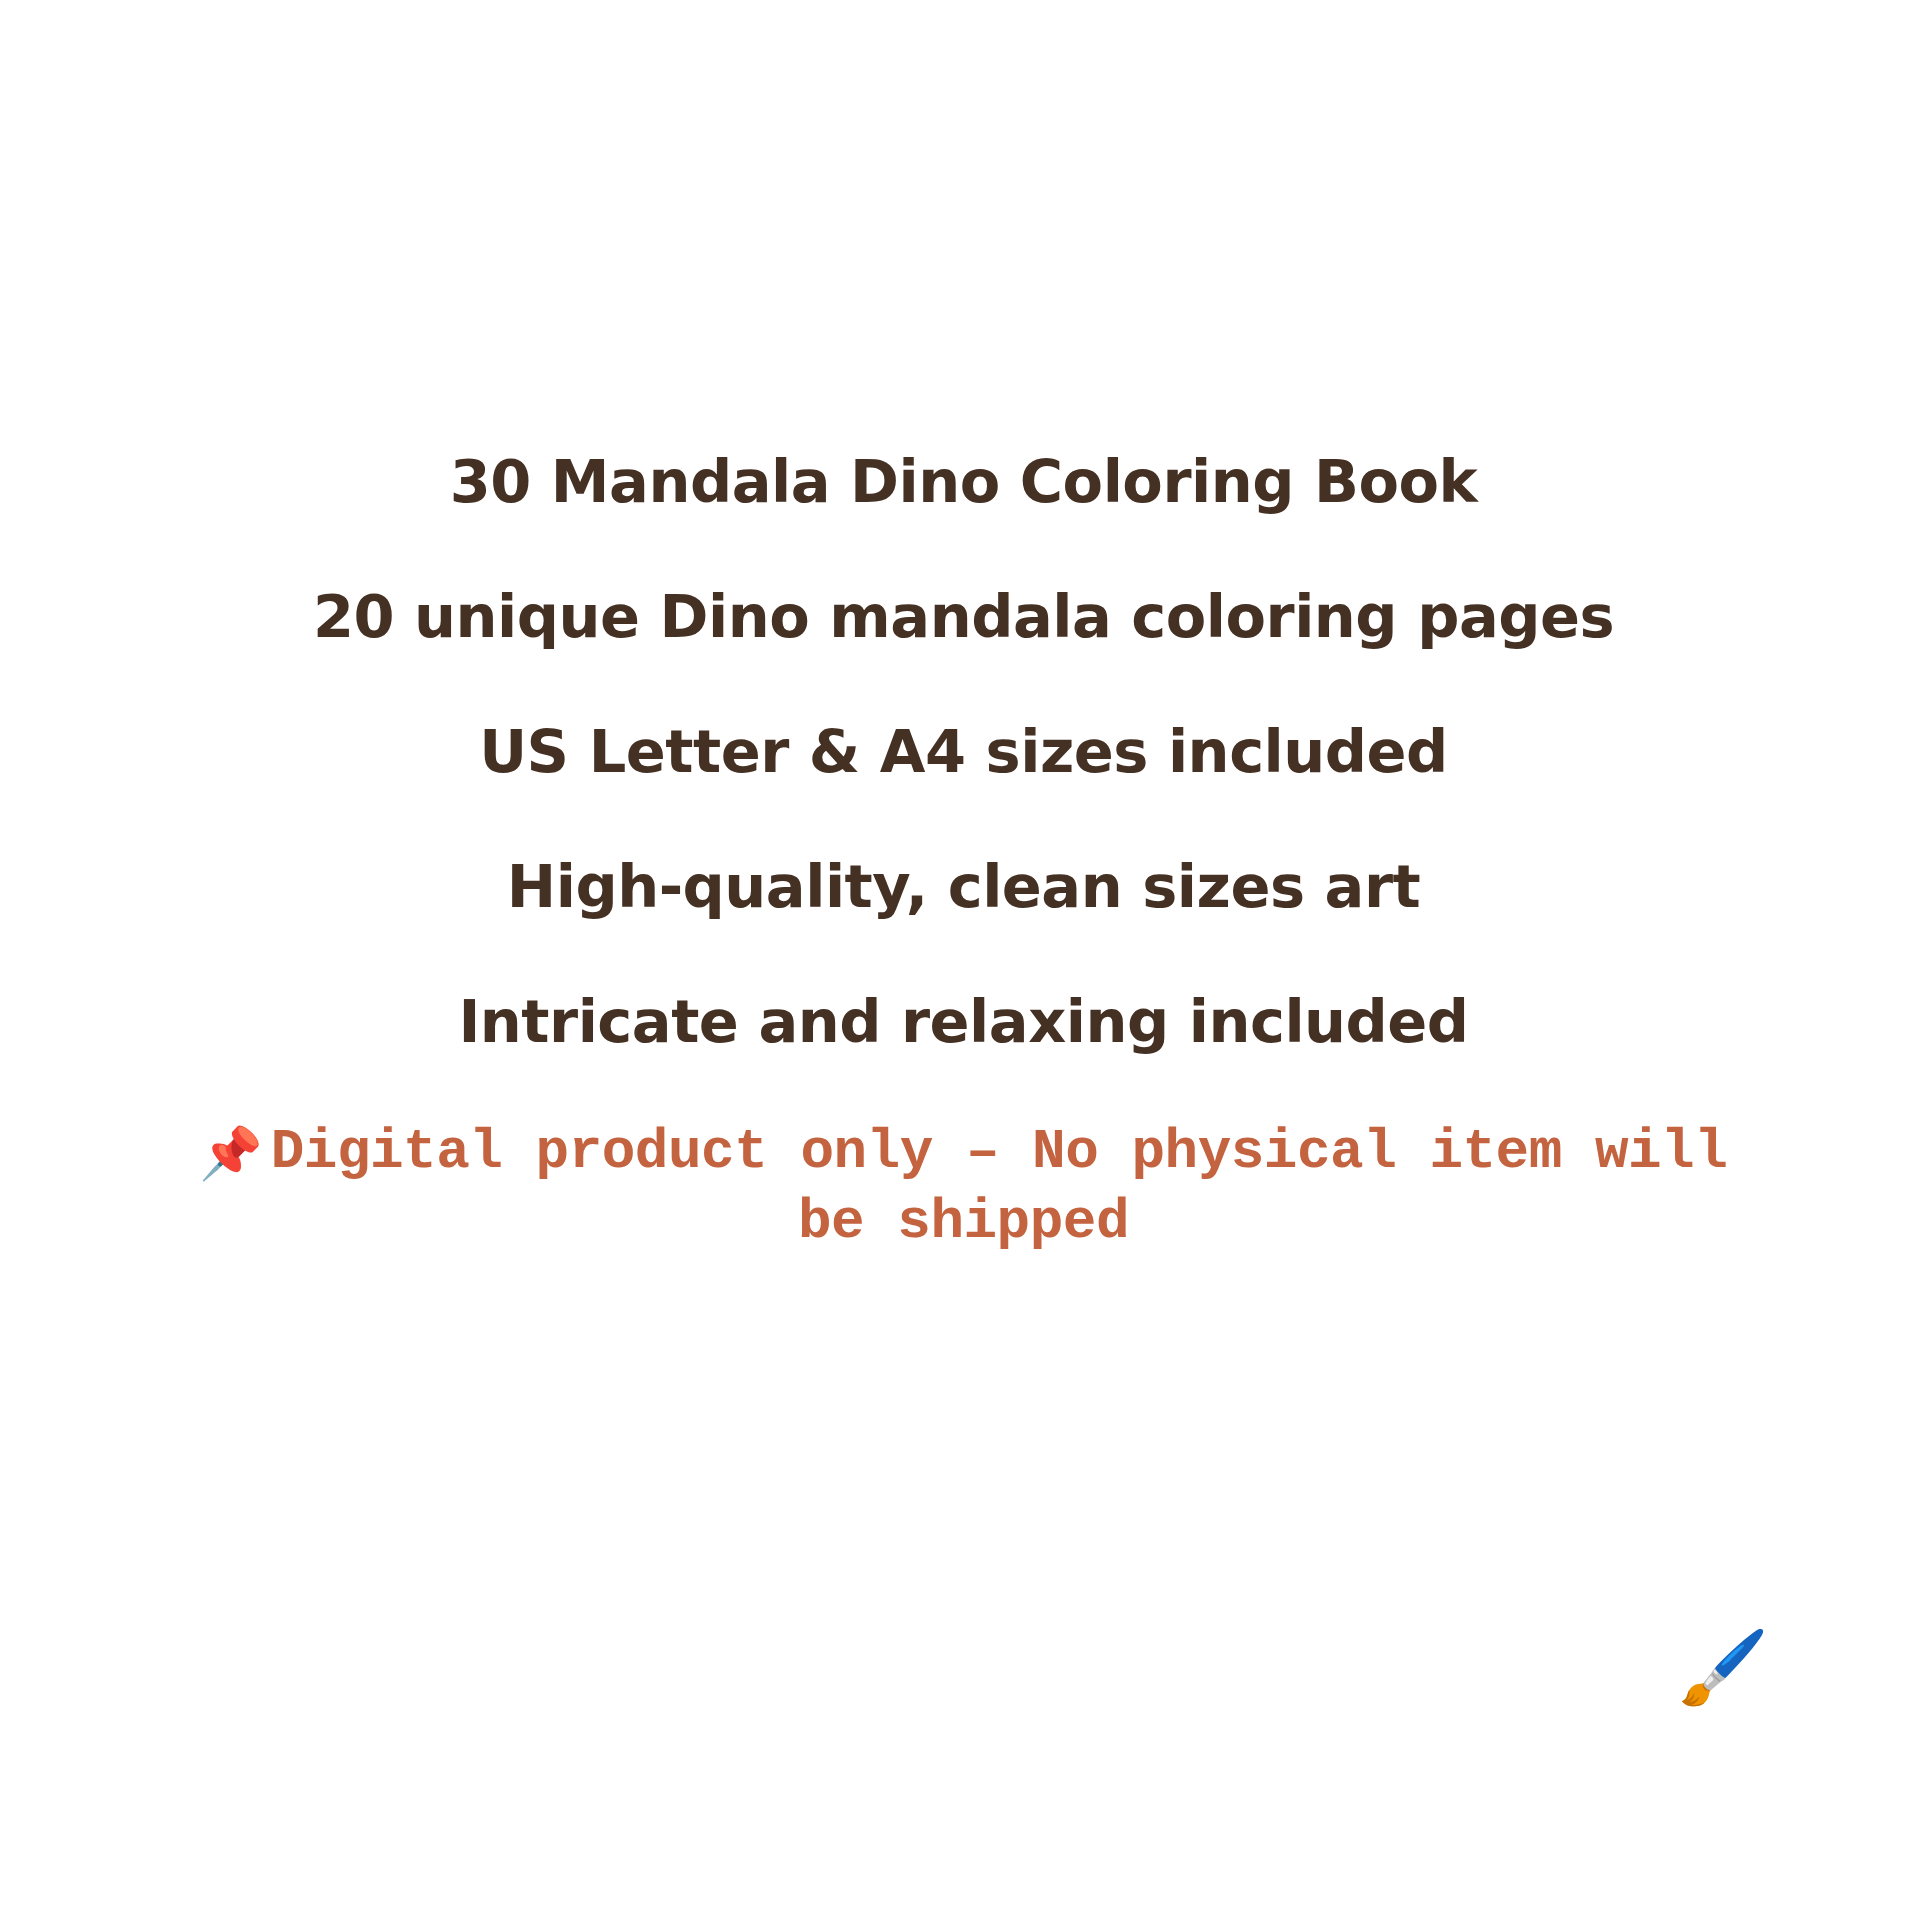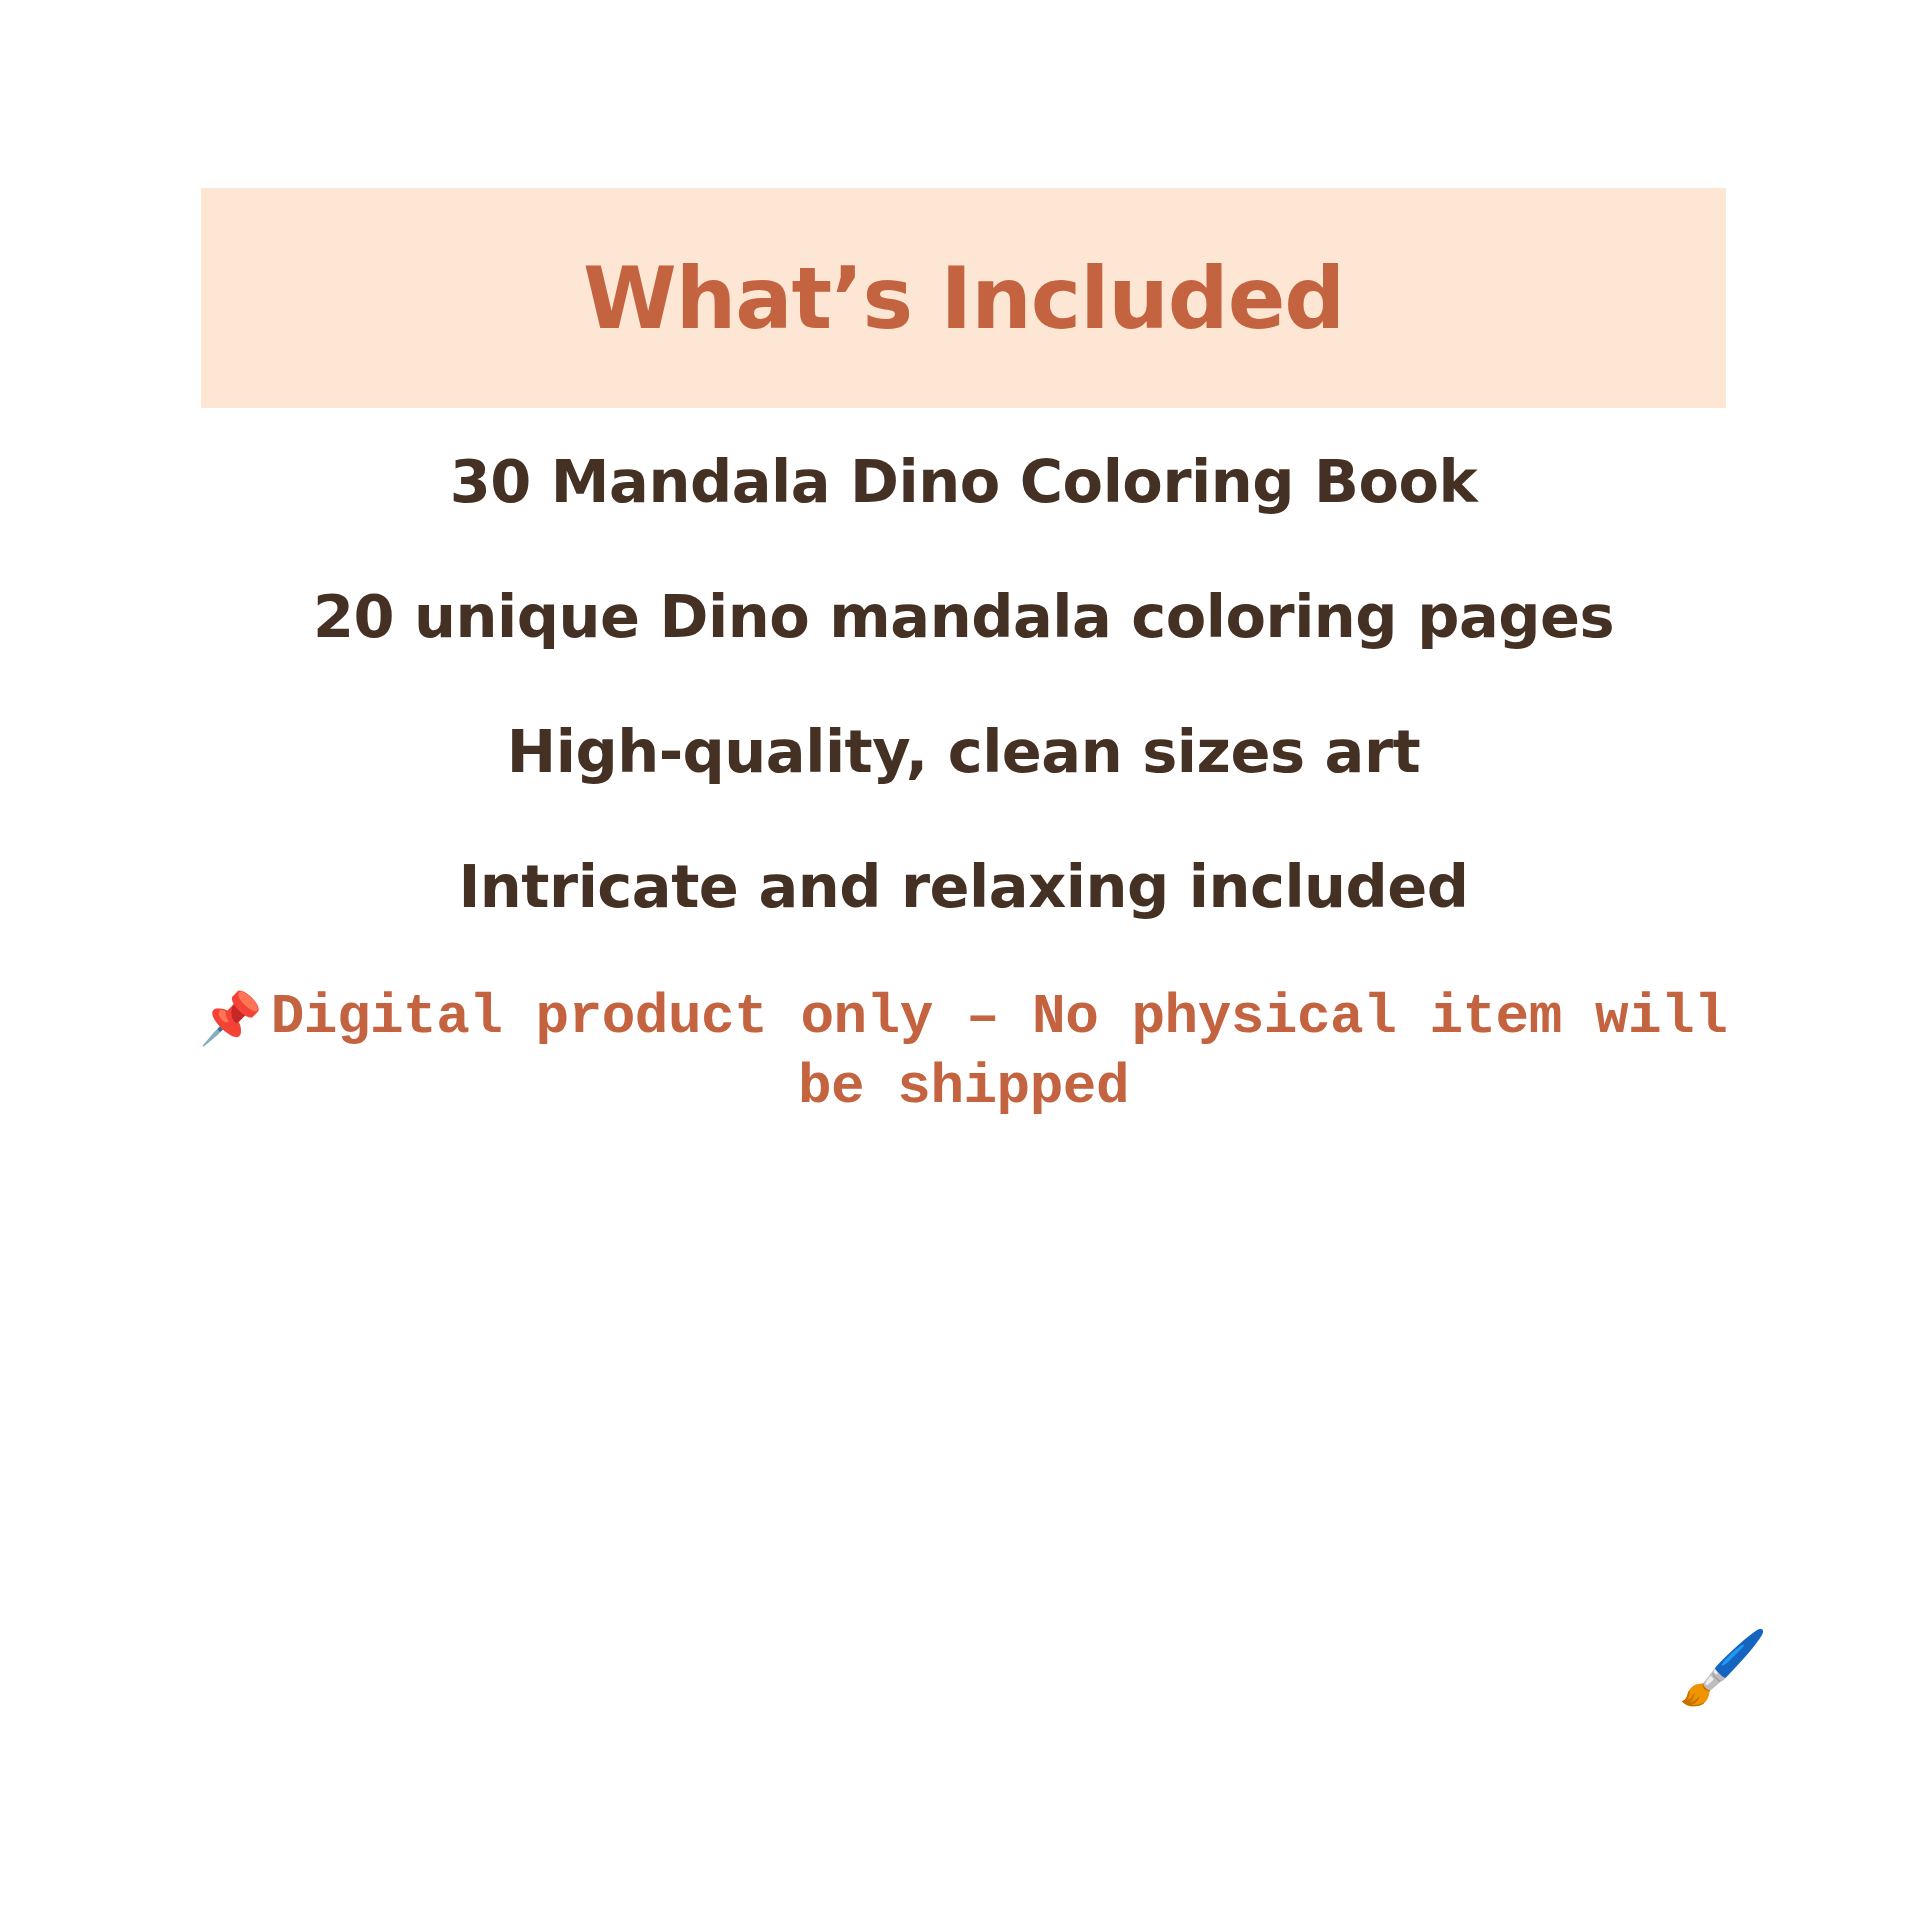--- a/index.html
+++ b/index.html
@@ -79,27 +79,25 @@
     bottom: 223px;
     font-size: 73px;
     line-height: 1;
   }
 </style>
 </head>
 <body>
 
 <div class="page">
 
-  <div class="header-band">
-    <div class="header-title">What’s Included</div>
-  </div>
 
   <div class="items">
     <p class="item">30 Mandala Dino Coloring Book</p>
     <p class="item">20 unique Dino mandala coloring pages</p>
+    <p class="item">US Letter &amp; A4 sizes included</p>
     <p class="item">High-quality, clean sizes art</p>
     <p class="item">Intricate and relaxing included</p>
     <p class="item highlight">
       <span class="pin-icon">📌</span><span>Digital product only – No physical item will be shipped</span>
     </p>
   </div>
 
   <div class="cup-icon">🖌️</div>
 
 </div>

